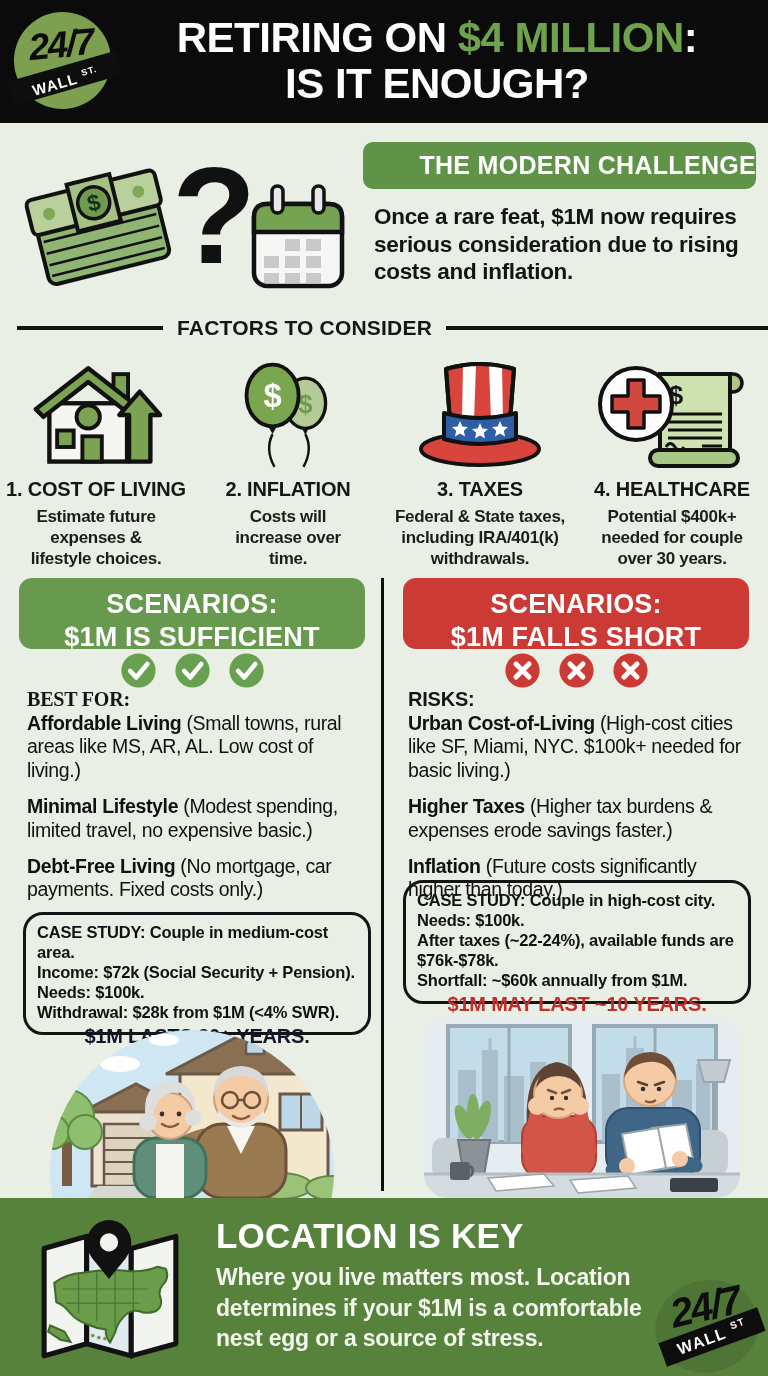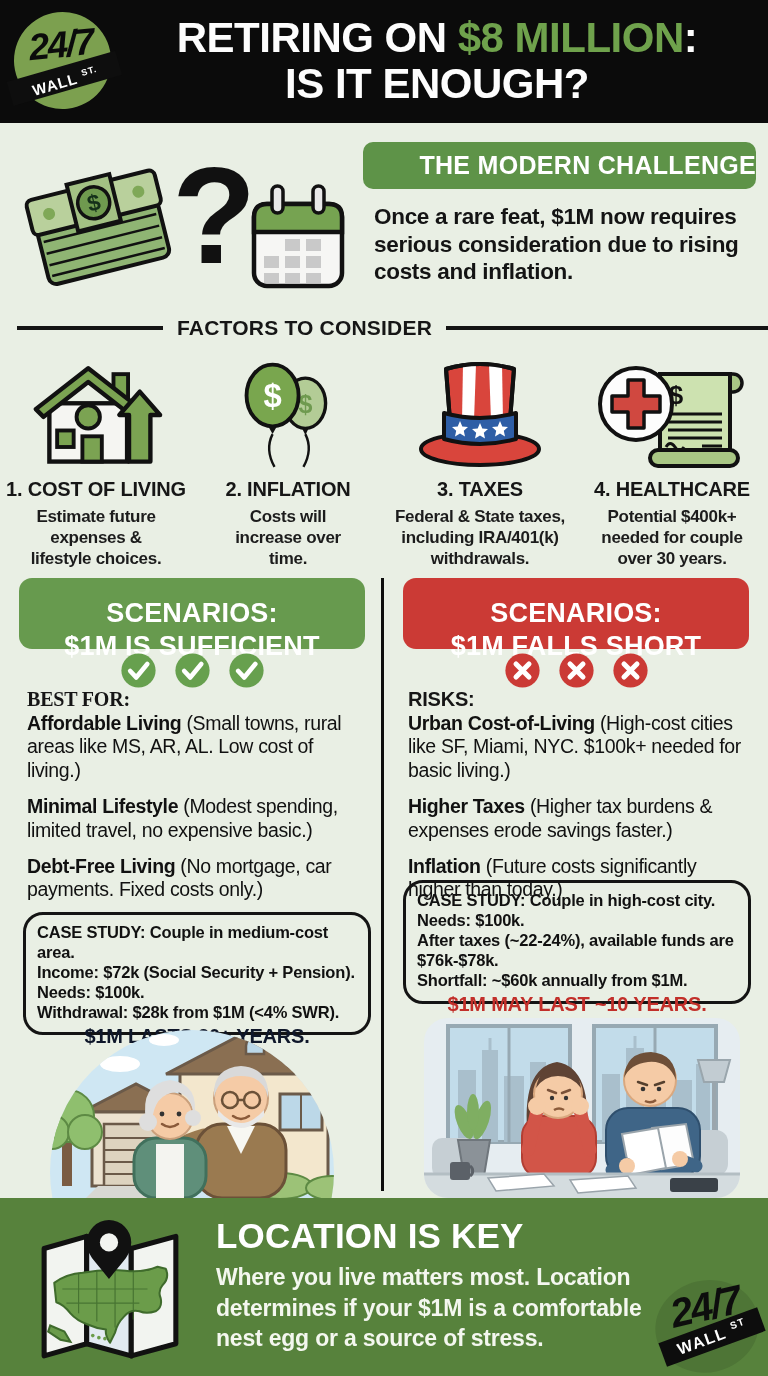--- a/index.html
+++ b/index.html
@@ -43,21 +43,21 @@
   .ficon { height:122px; display:flex; align-items:flex-end; justify-content:center;}
   .ftitle { margin-top:8px; font-size:20px; font-weight:800; letter-spacing:-0.2px;}
   .fdesc { margin-top:5px; font-size:17px; font-weight:700; line-height:1.24; color:#1c1c1c; max-width:176px; letter-spacing:-0.3px;}
   .fcell:nth-child(1) .fdesc { max-width:145px; }
   .fcell:nth-child(2) .fdesc { max-width:120px; }
   .fcell:nth-child(4) .fdesc { max-width:150px; }
 
   
   .vdivider { left:381px; top:578px; width:3px; height:613px; background:#0d0d0d; }
   .sc-head { width:346px; height:71px; border-radius:13px; color:#fff; text-align:center;
-             font-size:27px; font-weight:800; line-height:1.22; padding-top:19px; letter-spacing:.2px;}
+             font-size:27px; font-weight:800; line-height:1.22; padding-top:10px; letter-spacing:.2px;}
   .sc-head-green { left:19px; top:578px; background:#679a4e; }
   .sc-head-red   { left:403px; top:578px; background:#cb3a35; }
   .marks { top:652px; width:346px; display:flex; justify-content:center; gap:17px; position:absolute;}
   .marks-l { left:19px; } .marks-r { left:403px; }
   .sc-label { font-size:20px; font-weight:800; letter-spacing:-0.2px;}
   .sc-items { width:342px; }
   .sc-item { font-size:19.5px; line-height:1.2; letter-spacing:-0.35px; margin-bottom:13px; color:#111;}
   .sc-item .lead { font-weight:800; }
   .sc-item .restx { font-weight:500; }
 
@@ -91,21 +91,21 @@
 <div class="page">
 
   <div class="abs header">
     <div class="abs logo">
       <div class="logo-num">24/7</div>
       <div class="logo-banner">
         <span>WALL</span>&nbsp;<sup>ST.</sup>
       </div>
     </div>
     <div class="abs title-wrap">
-      <div><span>RETIRING ON </span><span class="t-green">$8 MILLION</span><span>:</span></div>
+      <div><span>RETIRING ON </span><span class="t-green">$4 MILLION</span><span>:</span></div>
       <div>IS IT ENOUGH?</div>
     </div>
   </div>
 
   <svg class="abs" style="left:24px; top:152px;" width="152" height="150" viewBox="0 0 152 150">
     <g transform="rotate(-14 76 76)">
       <rect x="14" y="62" width="124" height="58" rx="8" fill="#8fb573" stroke="#111" stroke-width="4"></rect>
       <line x1="18" y1="76" x2="134" y2="76" stroke="#111" stroke-width="2.5"></line>
       <line x1="18" y1="88" x2="134" y2="88" stroke="#111" stroke-width="2.5"></line>
       <line x1="18" y1="100" x2="134" y2="100" stroke="#111" stroke-width="2.5"></line>

